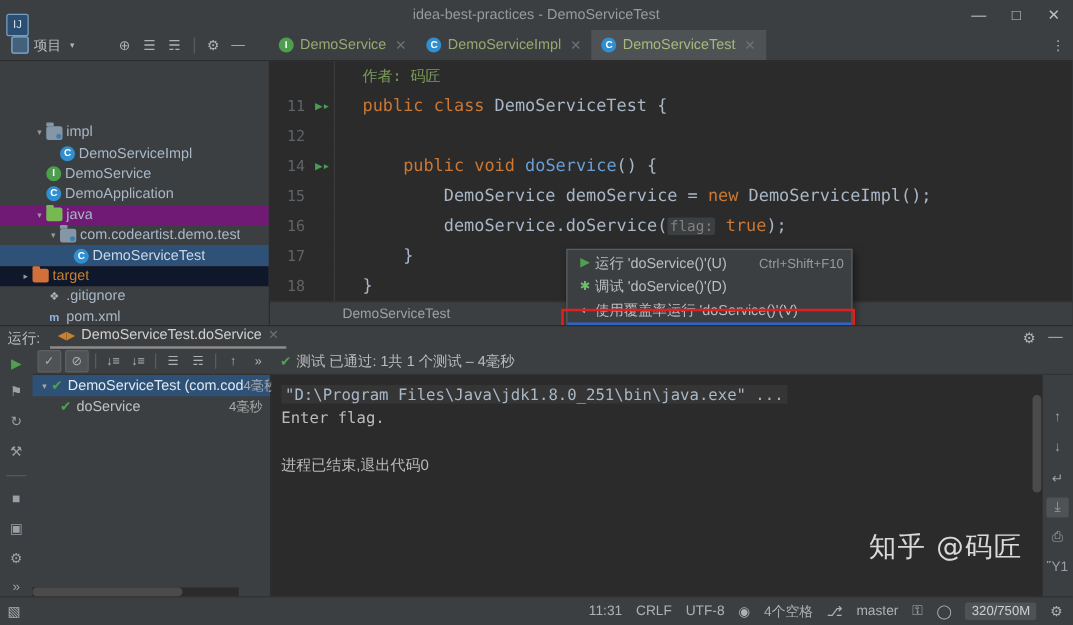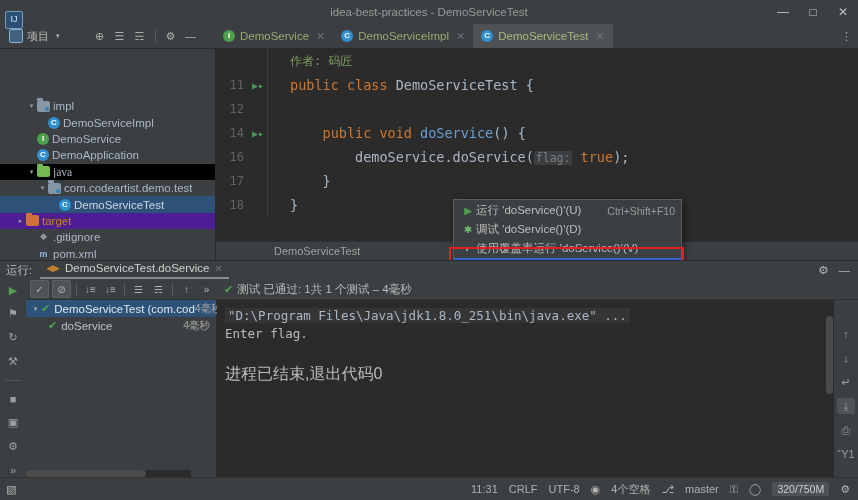--- a/index.html
+++ b/index.html
@@ -42,23 +42,23 @@
   
   .main{display:flex;flex:1 1 auto;min-height:0;}
 
   
   .sidebar{width:215px;flex:0 0 215px;background:#3c3f41;border-right:1px solid #2b2b2b;position:relative;overflow:hidden;}
   .tree{padding-top:1px;margin-top:48px;}
   .row{display:flex;align-items:center;height:16.4px;padding-left:4px;white-space:nowrap;font-size:11.5px;color:#a9b7c6;}
   .row .arrow{width:11px;flex:0 0 11px;text-align:center;font-size:7px;color:#9a9a9a;}
   .row .noarrow{width:11px;flex:0 0 11px;}
   .row .lbl{margin-left:3px;overflow:hidden;text-overflow:ellipsis;}
-  .row.sel-green{background:#000000;font-family:Liberation Serif, serif;}
+  .row.sel-green{background:#701a75;}
   .row.sel-blue{background:#2d5177;color:#c9d6e4;}
-  .row.sel-grey{background:#4c1d95;}
+  .row.sel-grey{background:#0f172a;}
   .folder{width:13px;height:11px;flex:0 0 13px;border-radius:2px 2px 2px 2px;background:#9aa3ad;position:relative;}
   .folder:before{content:"";position:absolute;left:0;top:-2.5px;width:6px;height:3px;border-radius:1px 1px 0 0;background:#9aa3ad;}
   .folder.green{background:#76b852;}
   .folder.green:before{background:#76b852;}
   .folder.orange{background:#d2703a;}
   .folder.orange:before{background:#d2703a;}
   .folder.src{background:#8596a6;}
   .folder.src:before{background:#8596a6;}
   .folder .dot{position:absolute;right:1px;bottom:1px;width:4px;height:4px;border-radius:50%;background:#3c7fb1;}
   .fileico{width:13px;height:13px;flex:0 0 13px;display:flex;align-items:center;justify-content:center;font-size:9px;font-weight:bold;}
@@ -106,21 +106,21 @@
   .check{color:#4fa14f;font-size:11px;}
   .splitpane{flex:1 1 auto;display:flex;min-height:0;}
   .testtree{width:190px;flex:0 0 190px;background:#3c3f41;border-right:1px solid #2b2b2b;}
   .ttrow{display:flex;align-items:center;height:17px;font-size:11.5px;color:#c0c0c0;padding-left:4px;white-space:nowrap;}
   .ttrow.sel{background:#2d5177;color:#e0e8f0;}
   .ttrow .arrow{width:11px;flex:0 0 11px;text-align:center;font-size:7px;color:#a9a9a9;}
   .ttrow .ms{margin-left:auto;padding-right:6px;color:#a8a8a8;font-size:10.5px;}
   .console{flex:1 1 auto;background:#2b2b2b;position:relative;overflow:hidden;min-width:0;
            font-family:"DejaVu Sans Mono","Liberation Mono",monospace;font-size:12.5px;color:#bbbbbb;padding:8px 0 0 8px;}
   .cmdline{background:#353535;display:inline-block;padding:0 3px;color:#a9b7c6;}
-  .cn-cn{font-family:"Liberation Sans","DejaVu Sans",sans-serif;font-size:16px;}
+  .cn-cn{font-family:"Liberation Sans","DejaVu Sans",sans-serif;font-size:12px;}
   .consoleright{width:24px;flex:0 0 24px;background:#3c3f41;display:flex;flex-direction:column;align-items:center;gap:8px;padding-top:26px;}
   .crico{width:18px;height:16px;display:flex;align-items:center;justify-content:center;color:#9aa0a6;font-size:11px;}
   .crico.act{background:#4f5355;border-radius:2px;}
   .vscroll{position:absolute;right:0;top:0;width:9px;height:100%;background:#2b2b2b;}
   .vscroll i{position:absolute;top:16px;left:1px;width:7px;height:78px;background:#4b4b4b;border-radius:4px;display:block;}
   .watermark{position:absolute;right:16px;bottom:24px;font-size:22px;color:#e8e8e8;opacity:.92;
              font-family:"DejaVu Sans","Liberation Sans",sans-serif;letter-spacing:1px;pointer-events:none;}
 
   
   .statusbar{height:22px;flex:0 0 22px;background:#3c3f41;display:flex;align-items:center;font-size:11px;color:#b0b0b0;border-top:1px solid #323232;}
@@ -249,20 +249,21 @@
           </div>
         </div>
     </div>
 
     <div class="editor">
       <div class="code-wrap" id="code">
           <div class="cline"><span class="gut"></span><span class="gutico"></span><span class="fold"></span><span class="ctext cmt" style="font-size: 12px;">作者: 码匠</span></div>
           <div class="cline"><span class="gut">11</span><span class="gutico">▶▸</span><span class="fold"></span><span class="ctext"><span class="kw">public</span><span> </span><span class="kw">class</span><span class="cls-n"> DemoServiceTest </span><span class="cls-n">{</span></span></div>
           <div class="cline"><span class="gut">12</span><span class="gutico"></span><span class="fold"></span><span class="ctext"></span></div>
           <div class="cline"><span class="gut">14</span><span class="gutico">▶▸</span><span class="fold"></span><span class="ctext"><span>    </span><span class="kw">public</span><span> </span><span class="kw">void</span><span> </span><span class="blue">doService</span><span class="cls-n">() {</span></span></div>
+          <div class="cline"><span class="gut">15</span><span class="gutico"></span><span class="fold"></span><span class="ctext"><span class="cls-n">        DemoService demoService = </span><span class="kw">new</span><span class="cls-n"> DemoServiceImpl();</span></span></div>
           <div class="cline"><span class="gut">16</span><span class="gutico"></span><span class="fold"></span><span class="ctext"><span class="cls-n">        demoService.doService(</span><span class="param-hint">flag:</span><span> </span><span class="kw">true</span><span class="cls-n">);</span></span></div>
           <div class="cline"><span class="gut">17</span><span class="gutico"></span><span class="fold"></span><span class="ctext"><span class="cls-n">    }</span></span></div>
           <div class="cline"><span class="gut">18</span><span class="gutico"></span><span class="fold"></span><span class="ctext"><span class="cls-n">}</span></span></div>
         </div>
 
       <div class="ctxmenu" id="ctxmenu">
           <div class="ctxrow">
             <span class="ci" style="color: rgb(79, 161, 79);">▶</span>
             <span>运行 'doService()'(U)</span>
             <span class="acc">Ctrl+Shift+F10</span>
@@ -352,20 +353,21 @@
 
           <div class="console">
             <div style="margin-bottom:3px;">
               <span class="cmdline">"D:\Program Files\Java\jdk1.8.0_251\bin\java.exe" ...</span>
             </div>
             <div id="consolelines">
                 <div style="min-height: 19px;">Enter flag.</div>
                 <div style="min-height: 19px;"></div>
                 <div class="cn-cn" style="min-height: 19px;">进程已结束,退出代码0</div>
               </div>
+            <div class="watermark">知乎 @码匠</div>
             <div class="vscroll">
                 <i></i>
               </div>
           </div>
 
           <div class="consoleright" id="consoleright">
               <div class="crico">↑</div>
               <div class="crico">↓</div>
               <div class="crico">↵</div>
               <div class="crico act">⤓</div>

